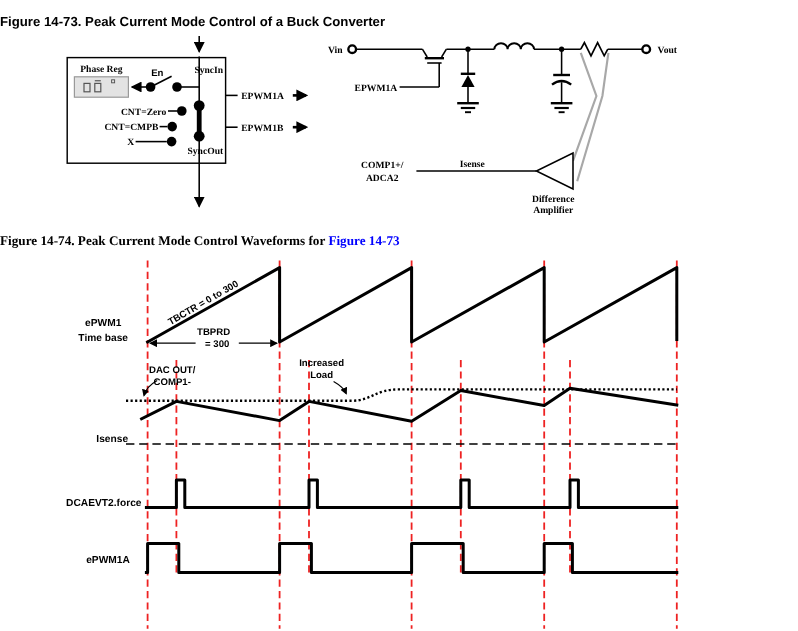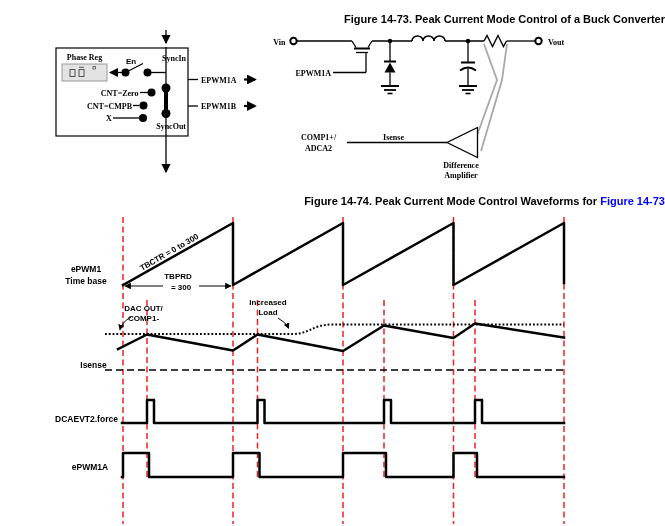--- a/index.html
+++ b/index.html
@@ -1,21 +1,21 @@
 <!DOCTYPE html>
 <html><head>
 <meta charset="utf-8">
 <style>
   html,body{margin:0;padding:0;background:#fff;}
   #page{position:relative;width:665px;height:526px;background:#fff;overflow:hidden;
         font-family:"Liberation Sans",sans-serif;}
-  .title{position:absolute;left:0;width:100%;text-align:right;
+  .title{position:absolute;left:0;width:100%;text-align:left;
          font:bold 11px "Liberation Sans",sans-serif;color:#000;}
   #title1{top:13px;}
-  #title2{top:195px;}
+  #title2{top:195px;font-family:Liberation Serif, serif;}
   #title2 .link{color:#0000ff;cursor:pointer;}
   svg{position:absolute;left:0;top:0;}
   .ct{font:bold 8px "Liberation Serif",serif;fill:#000;}
   .sn{font:bold 8px "Liberation Sans",sans-serif;fill:#000;}
   .wl{font:bold 8.5px "Liberation Sans",sans-serif;fill:#000;}
   .w8{font:bold 8px "Liberation Sans",sans-serif;fill:#000;}
   .wire{stroke:#000;stroke-width:1.3;fill:none;}
   .wire2{stroke:#000;stroke-width:2;fill:none;}
   .gray{stroke:#a8a8a8;stroke-width:1.8;fill:none;}
   .wave{stroke:#000;stroke-width:2.5;fill:none;stroke-linejoin:round;stroke-linecap:square;}

